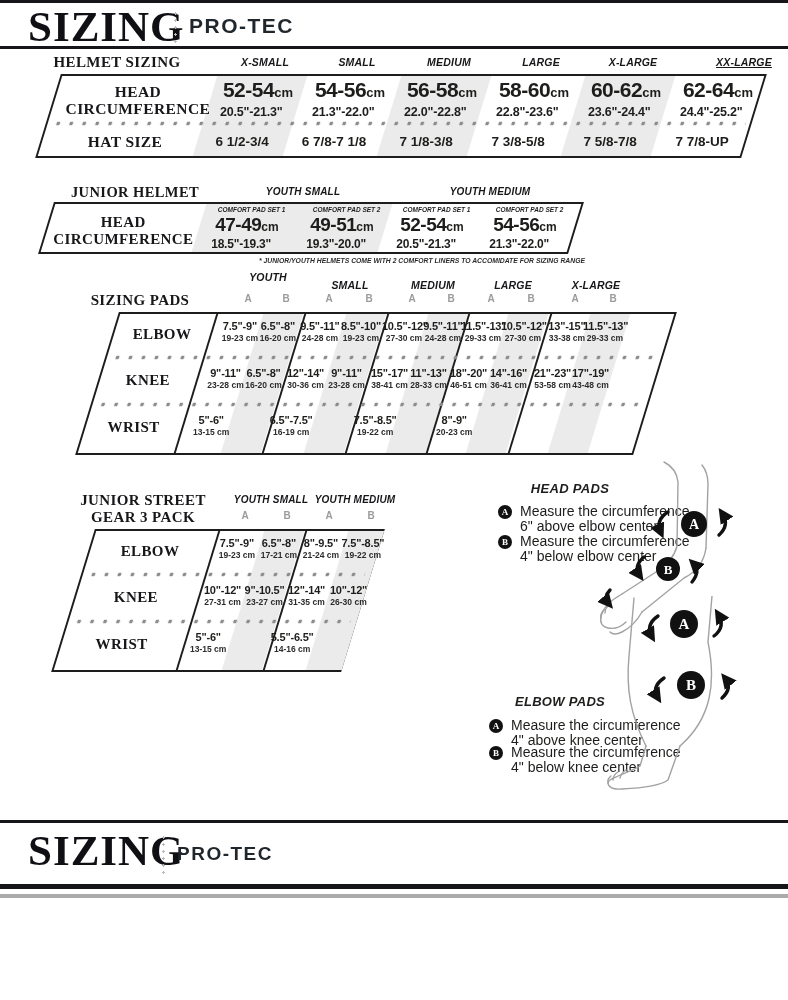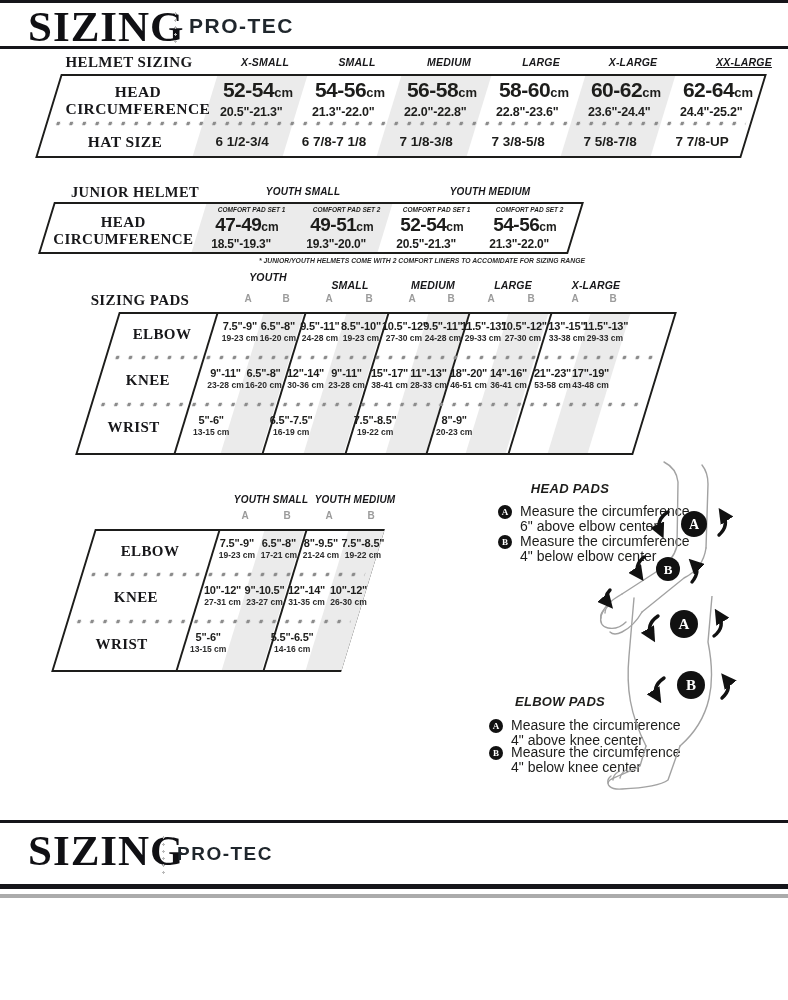--- a/index.html
+++ b/index.html
@@ -54,21 +54,21 @@
 <body>
 
 <div class="page">
 
   <div class="rule" style="top:0;height:3px;"></div>
   <div class="abs brand-title" style="left:28px;top:2px;font-size:43px;">SIZING</div>
   <div class="abs vdots" style="left:174px;top:10px;height:36px;"></div>
   <div class="abs brand-logo" style="left:189px;top:15px;font-size:21px;">PRO-TEC</div>
   <div class="rule" style="top:46px;height:3px;"></div>
 
-  <div class="abs sec-title" style="left:54px;top:54px;width:150px;">HELMET SIZING</div>
+  <div class="abs sec-title" style="left:42px;top:54px;width:150px;">HELMET SIZING</div>
   <div class="szh" style="left:205px;top:56px;width:120px;">X-SMALL</div>
   <div class="szh" style="left:297px;top:56px;width:120px;">SMALL</div>
   <div class="szh" style="left:389px;top:56px;width:120px;">MEDIUM</div>
   <div class="szh" style="left:481px;top:56px;width:120px;">LARGE</div>
   <div class="szh" style="left:573px;top:56px;width:120px;">X-LARGE</div>
   <div class="szh" style="left:684px;top:56px;width:120px;text-decoration:underline;">XX-LARGE</div>
 
   <div class="ptable" style="left:48px;top:74px;width:706px;height:84px;">
     <div class="skew">
       <div class="band" style="left:155px;width:90px;"></div>
@@ -268,20 +268,24 @@
           <div class="ci">7.5"-8.5"</div>
           <div class="cc">19-22 cm</div>
         </div>
       <div class="cl u rW c6">
           <div class="ci">8"-9"</div>
           <div class="cc">20-23 cm</div>
         </div>
     </div>
   </div>
 
+  <div class="abs sec-title" style="left:63px;top:492px;width:160px;line-height:17px;">
+    <div>JUNIOR STREET</div>
+    <div>GEAR 3 PACK</div>
+  </div>
   <div class="szh" style="left:211px;top:494px;width:120px;font-size:10px;">YOUTH SMALL</div>
   <div class="szh" style="left:295px;top:494px;width:120px;font-size:10px;">YOUTH MEDIUM</div>
   <div class="abh" style="left:230px;top:510px;width:30px;">A</div>
   <div class="abh" style="left:272px;top:510px;width:30px;">B</div>
   <div class="abh" style="left:314px;top:510px;width:30px;">A</div>
   <div class="abh" style="left:356px;top:510px;width:30px;">B</div>
 
   <div class="ptable js" style="left:73px;top:529px;width:290px;height:143px;">
     <div class="skew">
       <div class="band" style="left:168px;width:40px;"></div>

